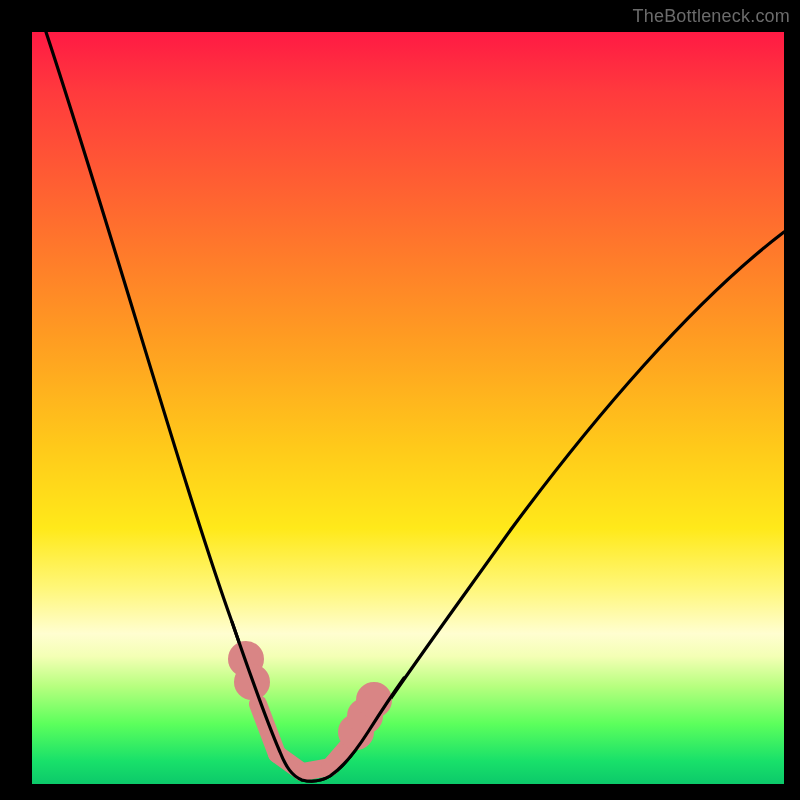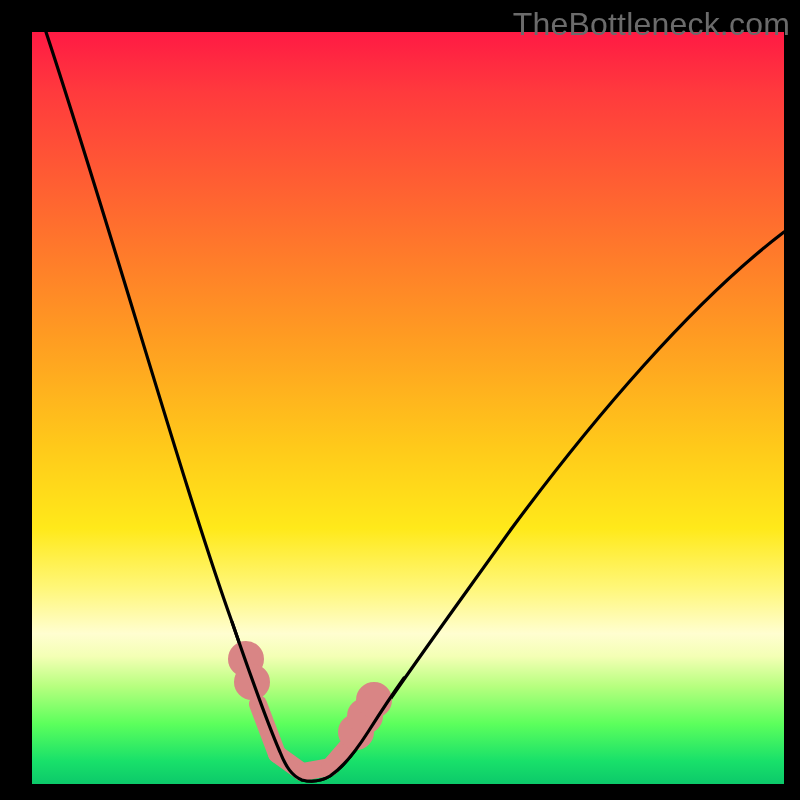--- a/index.html
+++ b/index.html
@@ -48,21 +48,21 @@
     left: 0;
     top: 0;
     width: 752px;
     height: 752px;
   }
   .watermark {
     position: absolute;
     top: 6px;
     right: 10px;
     color: #6b6b6b;
-    font-size: 32px;
+    font-size: 18px;
     letter-spacing: 0.2px;
     user-select: none;
   }
 </style>
 </head>
 <body>
 
 <div class="frame">
   <div class="plot-area">
     <svg class="curves-svg" viewBox="0 0 752 752" preserveAspectRatio="none">

